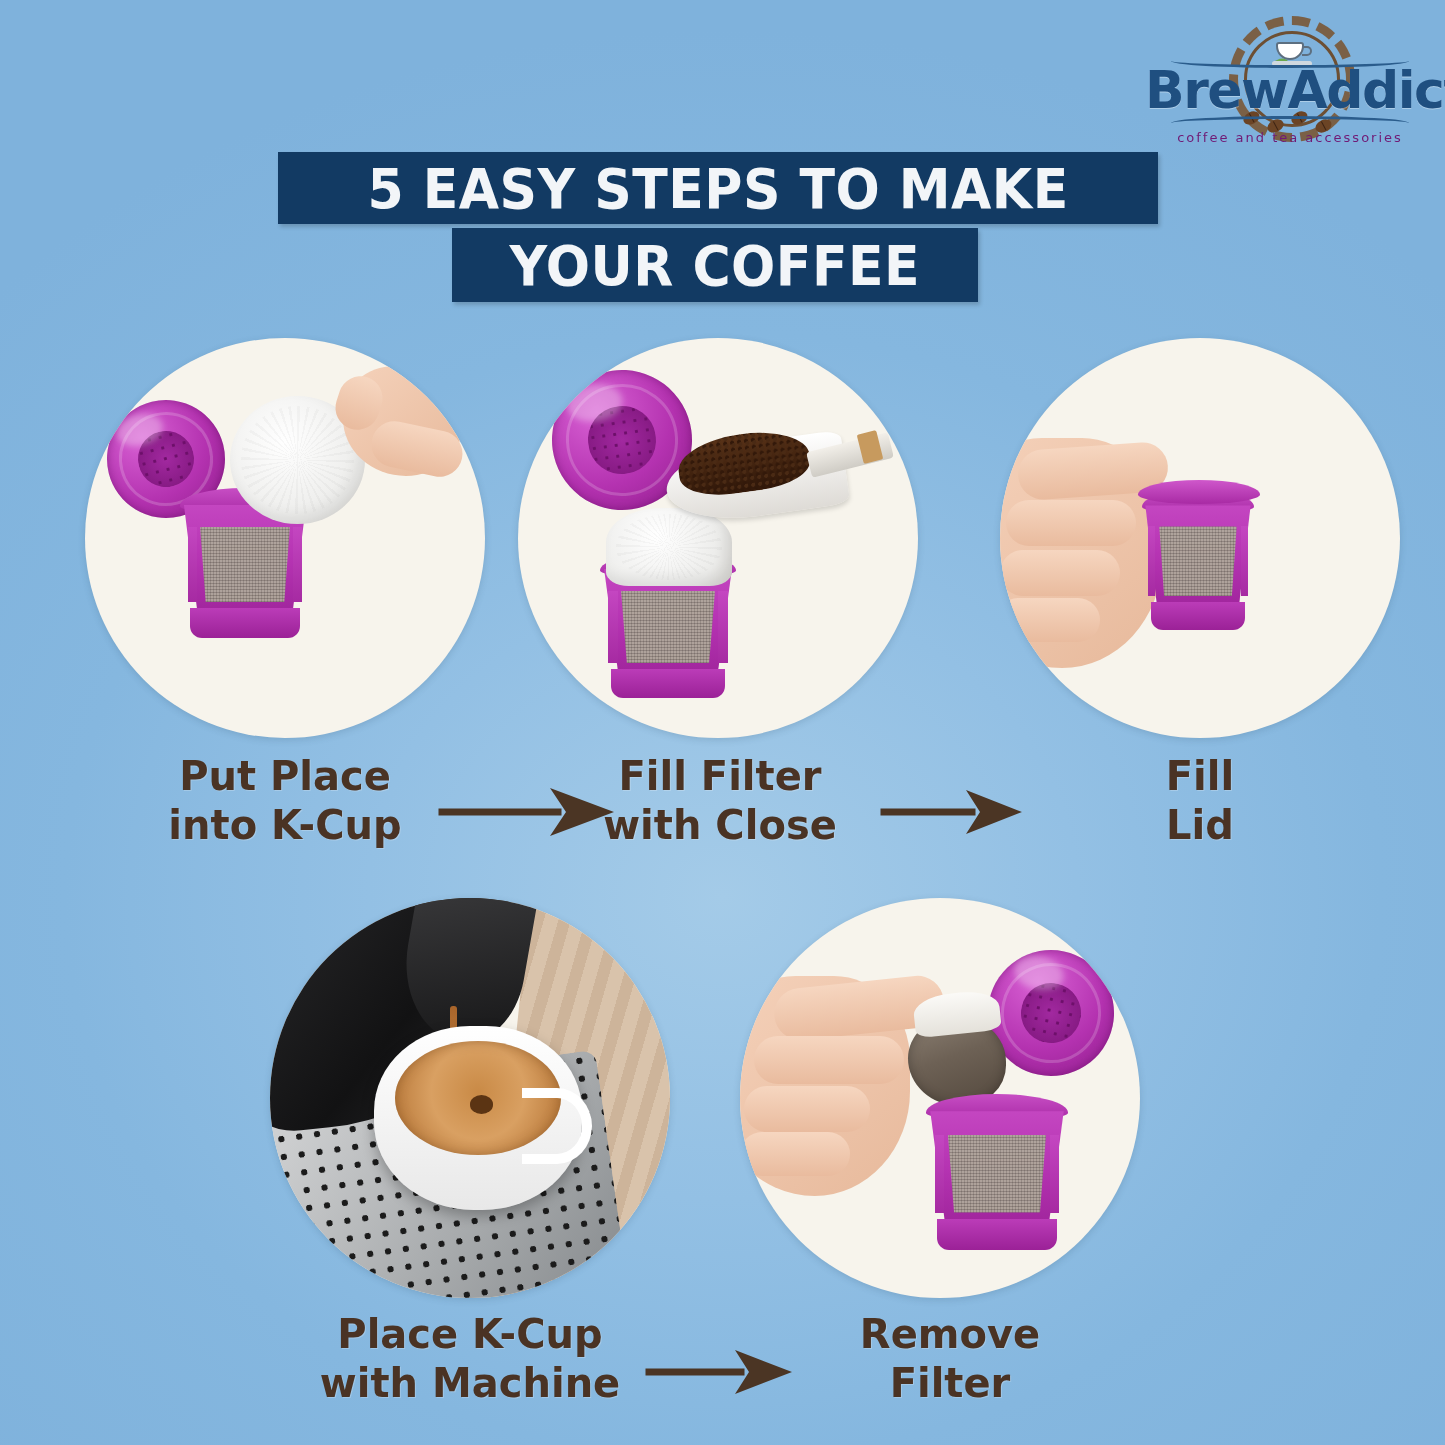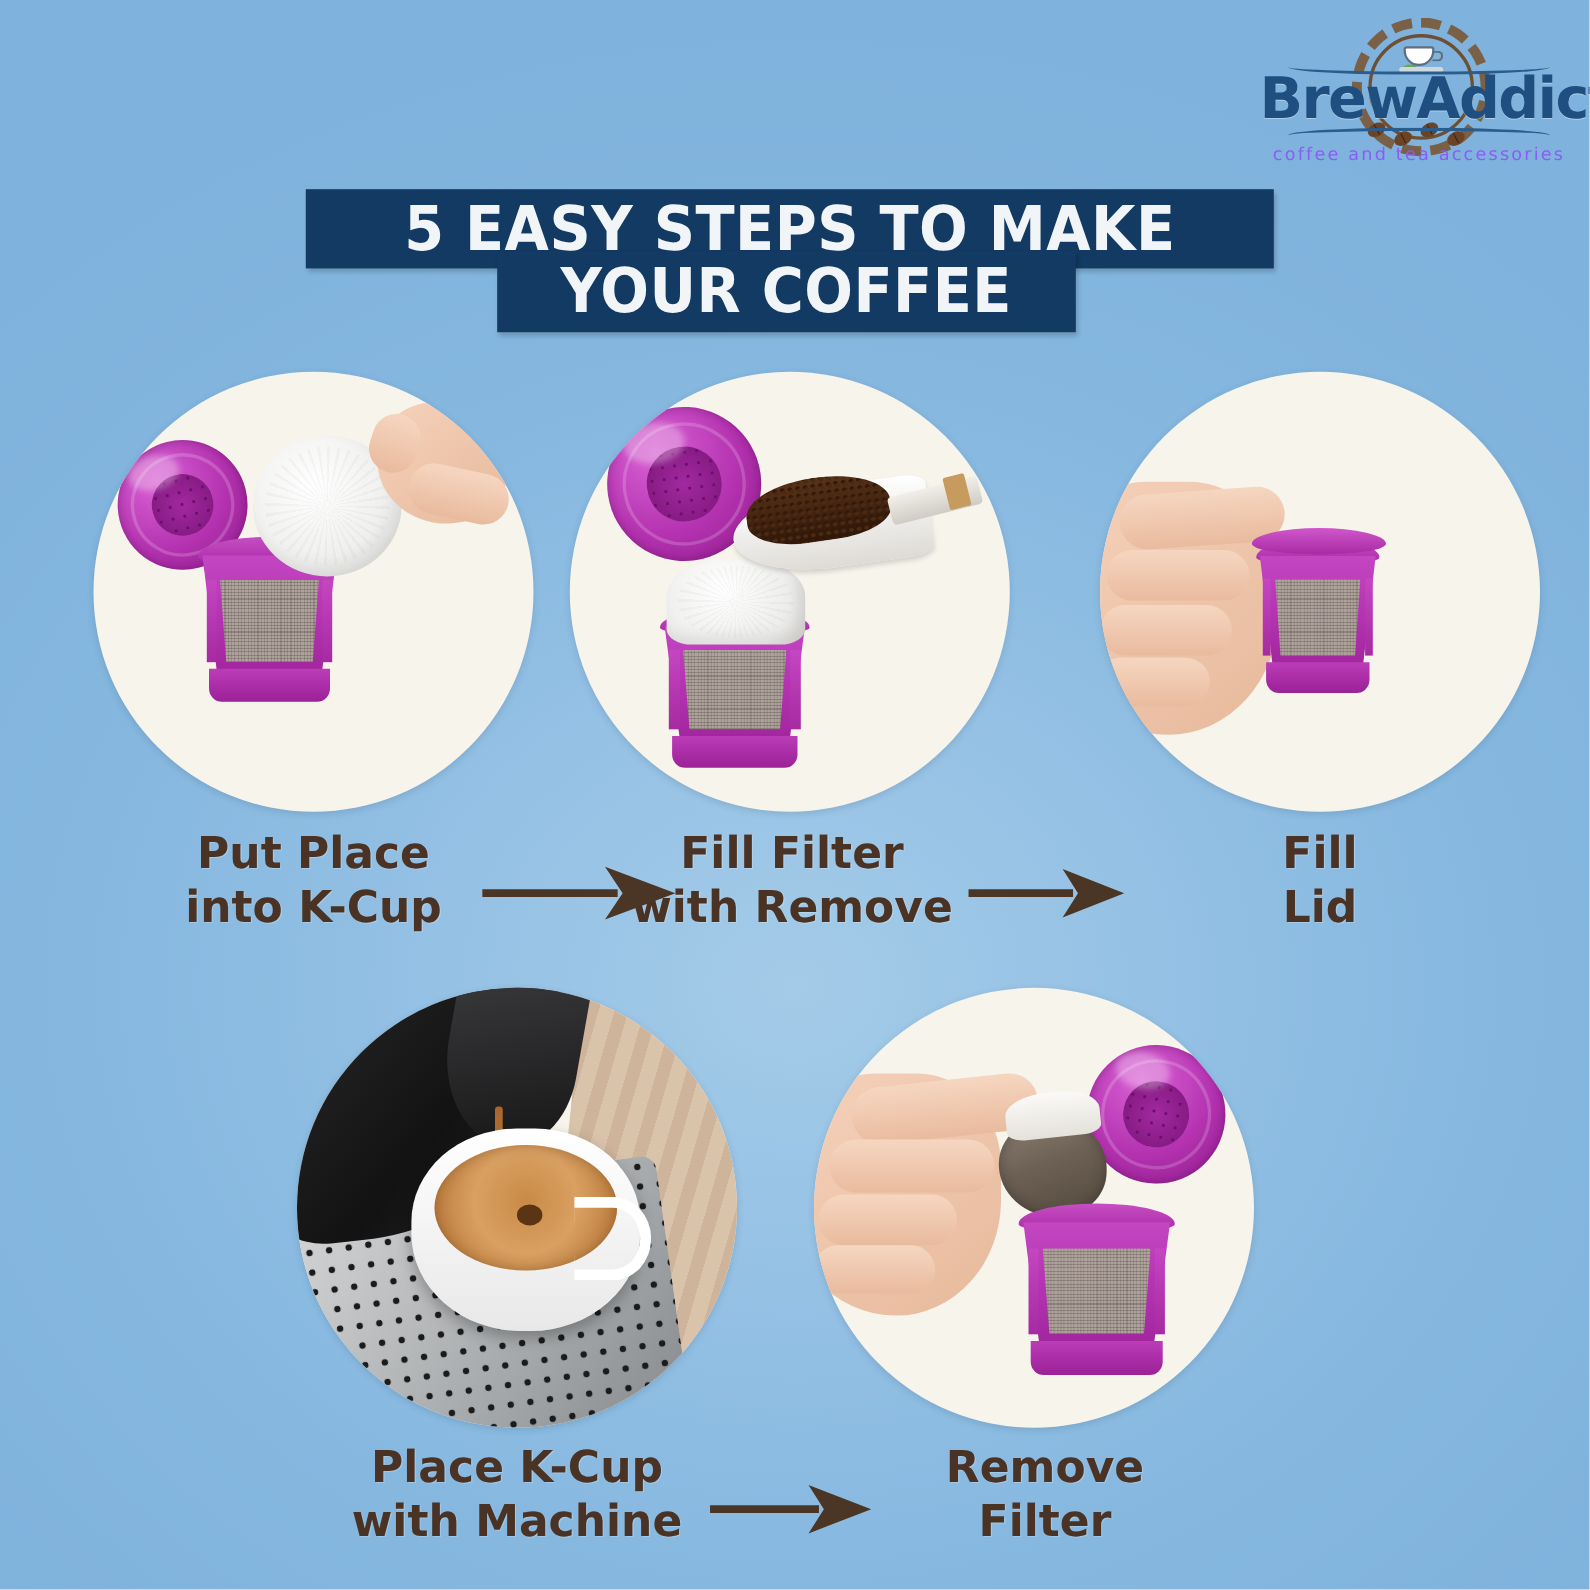--- a/index.html
+++ b/index.html
@@ -67,39 +67,38 @@
   }
   .logo-sweep{
     position:absolute; left:26px; width:238px; height:14px;
     border-radius:50%;
     border-top:3px solid #2a5c8c;
   }
   .logo-sweep.top{ top:40px; border-top:none; border-bottom:3px solid #2a5c8c;}
   .logo-sweep.bot{ top:102px; }
   .logo-tag{
     position:absolute; left:0; top:116px; width:290px; text-align:center;
-    font-size:16px; color:#8b5cf6; letter-spacing:2px;
+    font-size:13px; color:#701a75; letter-spacing:2px;
     font-family:"DejaVu Sans", sans-serif;
   }
 
   
   .banner{
     position:absolute;
     background:#123a63;
     color:#f2f5f8;
     font-family:"DejaVu Sans", sans-serif;
     font-weight:bold;
     display:flex; align-items:center; justify-content:center;
     letter-spacing:.5px;
     box-shadow:2px 3px 4px rgba(0,0,0,.18);
   }
   .banner-1{
     left:278px; top:152px; width:880px; height:72px;
     font-size:56px;
-    margin-top:20px;
   }
   .banner-2{
     left:452px; top:228px; width:526px; height:74px;
     font-size:56px;
   }
   .banner span{ transform:scaleX(.93); display:inline-block; white-space:nowrap;}
 
   
   .photo{
     position:absolute; border-radius:50%; overflow:hidden;
@@ -432,21 +431,21 @@
       <div class="meshbar" style="left:6%;"></div>
       <div class="meshbar" style="right:6%;"></div>
       <div class="base"></div>
     </div>
   </div>
 </div>
 
 <div class="label l1">Put Place
 into K-Cup</div>
 <div class="label l2">Fill Filter
-with Remove</div>
+with Close</div>
 <div class="label l3">Fill
 Lid</div>
 <div class="label l4">Place K-Cup
 with Machine</div>
 <div class="label l5">Remove
 Filter</div>
 
 <div class="arrow a1">
   <svg viewBox="0 0 180 60" width="180" height="60">
     <path d="M4 30 L120 30" stroke="#4b3524" stroke-width="7" stroke-linecap="square"></path>

